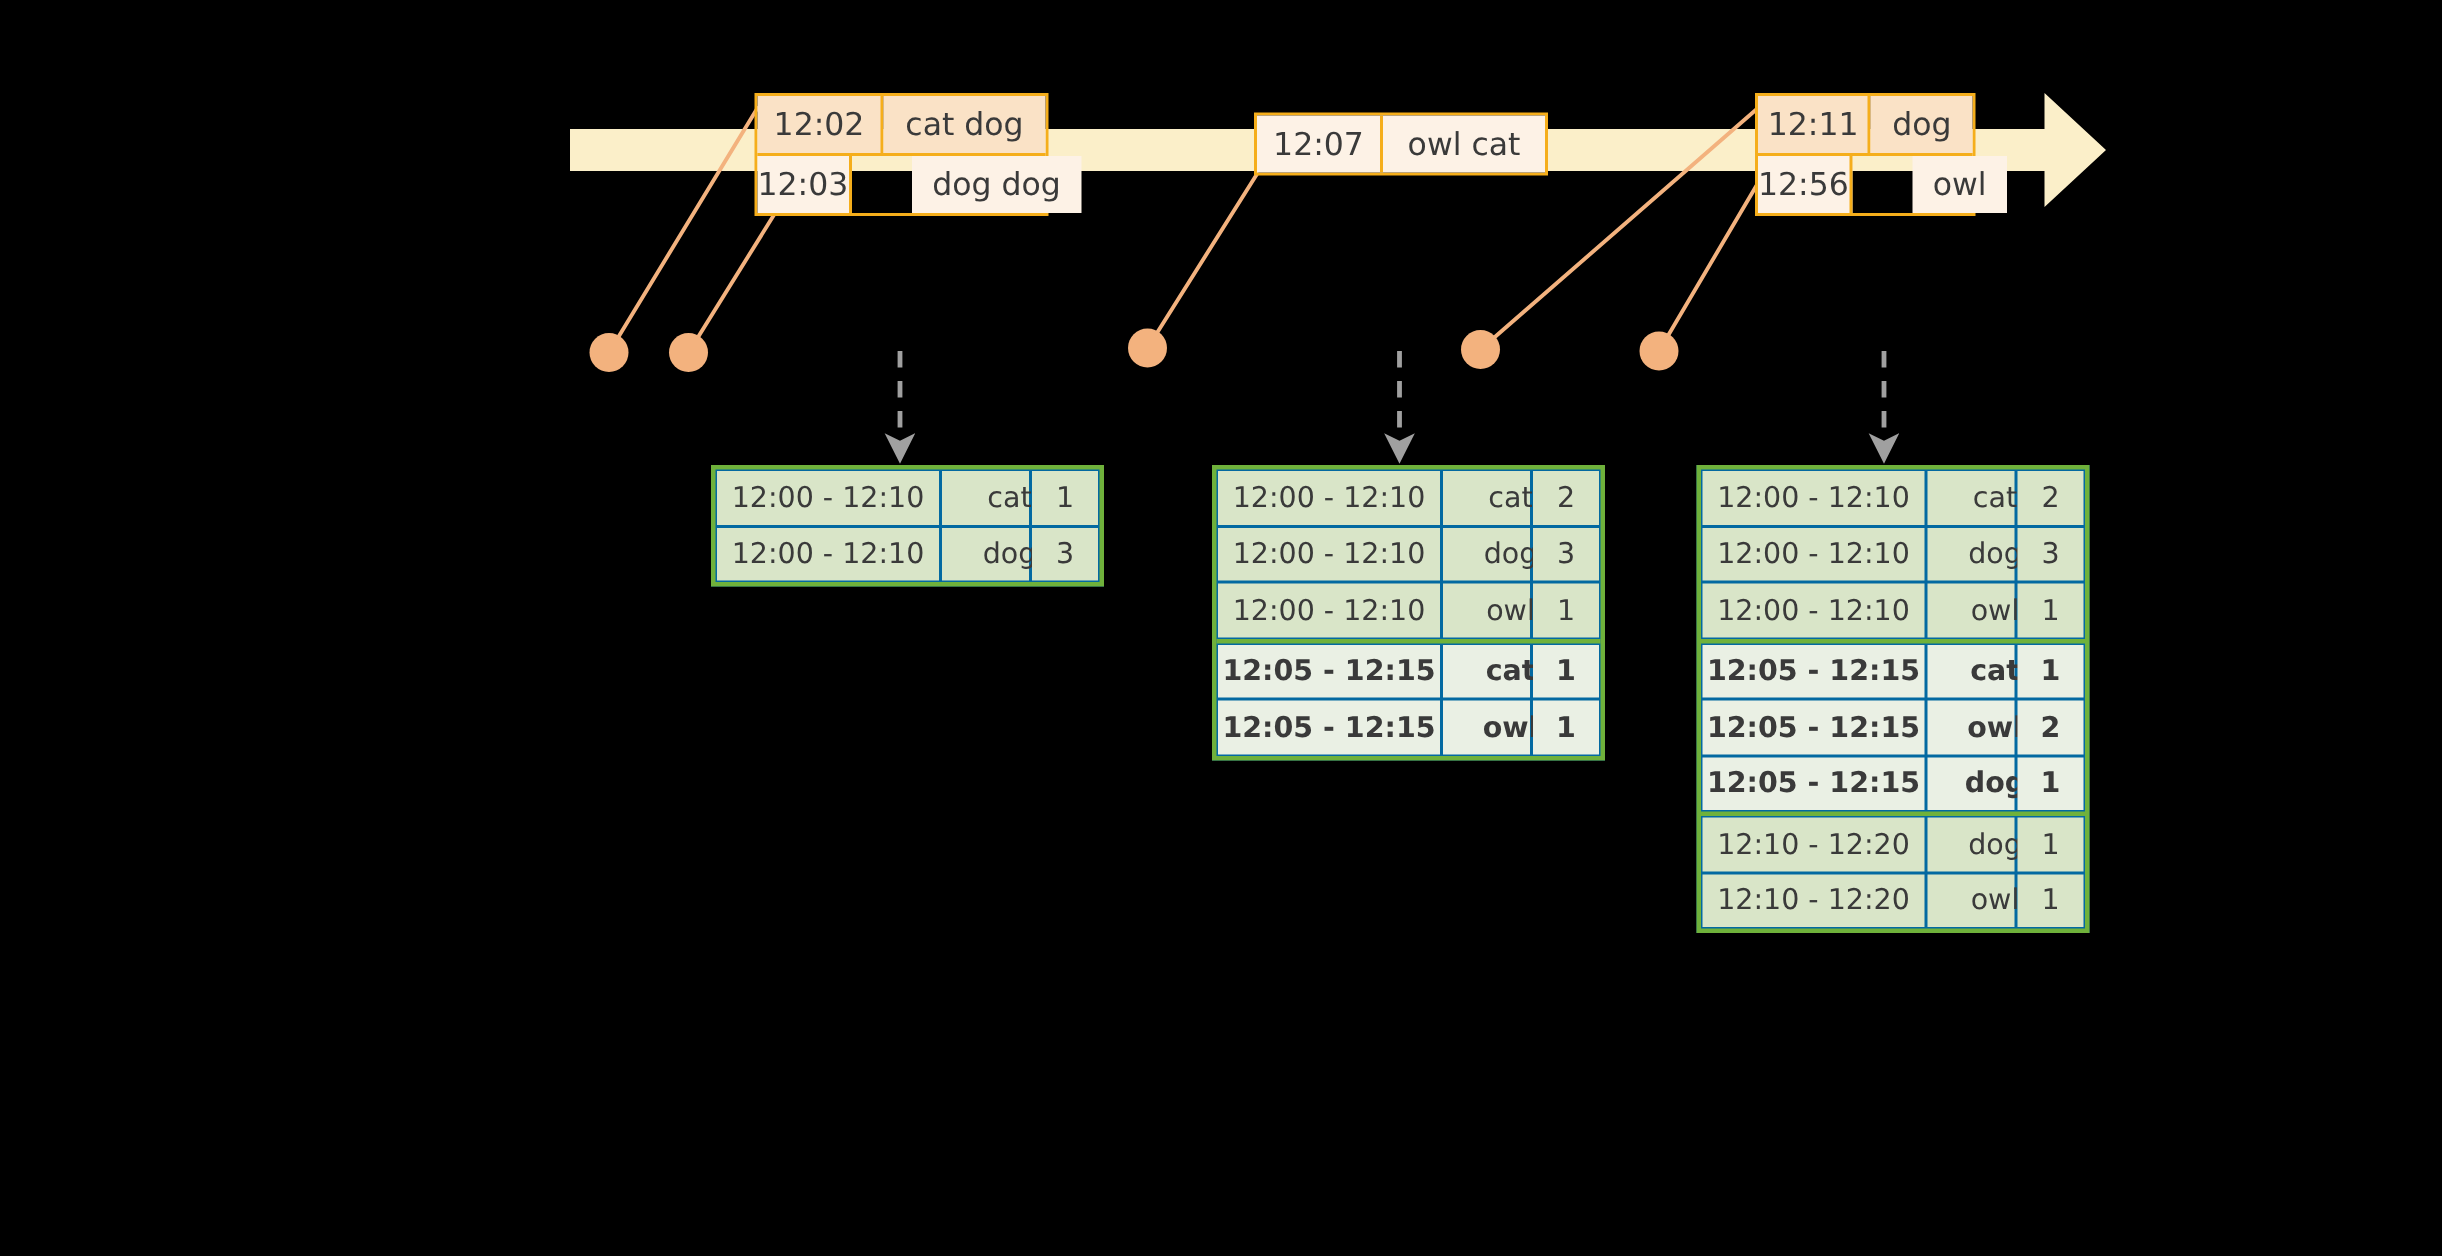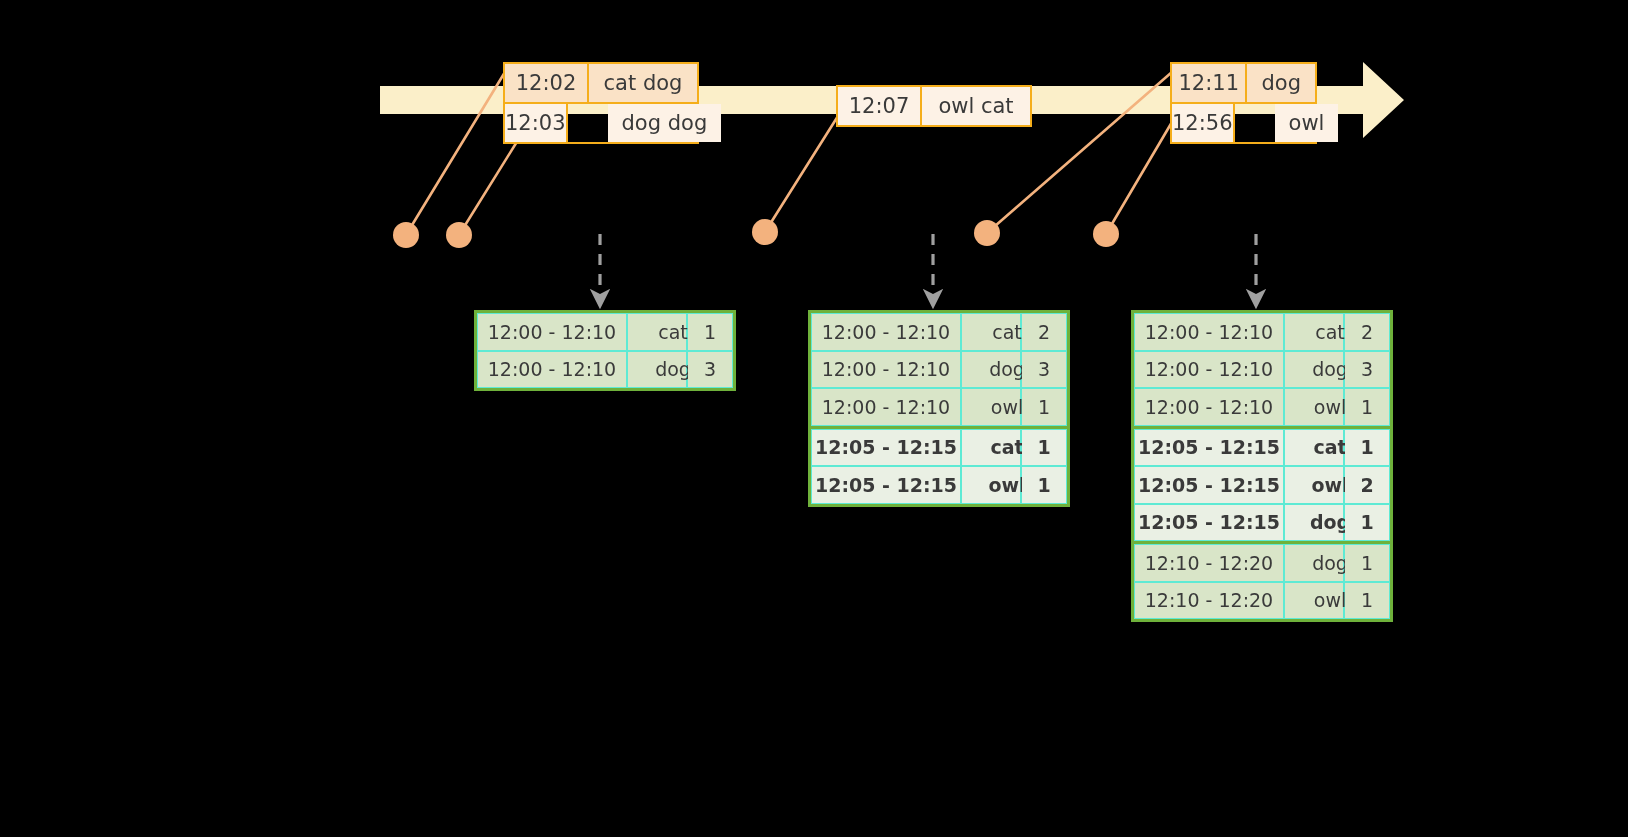--- a/index.html
+++ b/index.html
@@ -68,21 +68,21 @@
   .shade-b .ev-time, .shade-b .ev-val { background: #FDF2E6; }
 
   
   .result-table {
     position: absolute;
     border: 3px solid #6FB13B;
     box-sizing: border-box;
     display: flex;
     flex-direction: column;
     z-index: 4;
-    background: #5eead4;
+    background: #0369a1;
   }
   .res-row {
     display: flex;
     height: 37.5px;
     align-items: stretch;
   }
   .res-win {
     width: 148px;
     display: flex;
     align-items: center;
@@ -164,21 +164,21 @@
     <div class="event-row shade-a">
       <div class="ev-time">12:02</div>
       <div class="ev-val">cat dog</div>
     </div>
     <div class="event-row shade-b">
       <div class="ev-time">12:03</div>
       <div class="ev-val">dog dog</div>
     </div>
   </div>
 
-  <div class="event-box" style="left:836px; top:85px; width:196px;">
+  <div class="event-box" style="left:836px; top:75px; width:196px;">
     <div class="event-row shade-b">
       <div class="ev-time">12:07</div>
       <div class="ev-val">owl cat</div>
     </div>
   </div>
 
   <div class="event-box" style="left:1170px; top:62px; width:147px;">
     <div class="event-row shade-a">
       <div class="ev-time">12:11</div>
       <div class="ev-val">dog</div>

